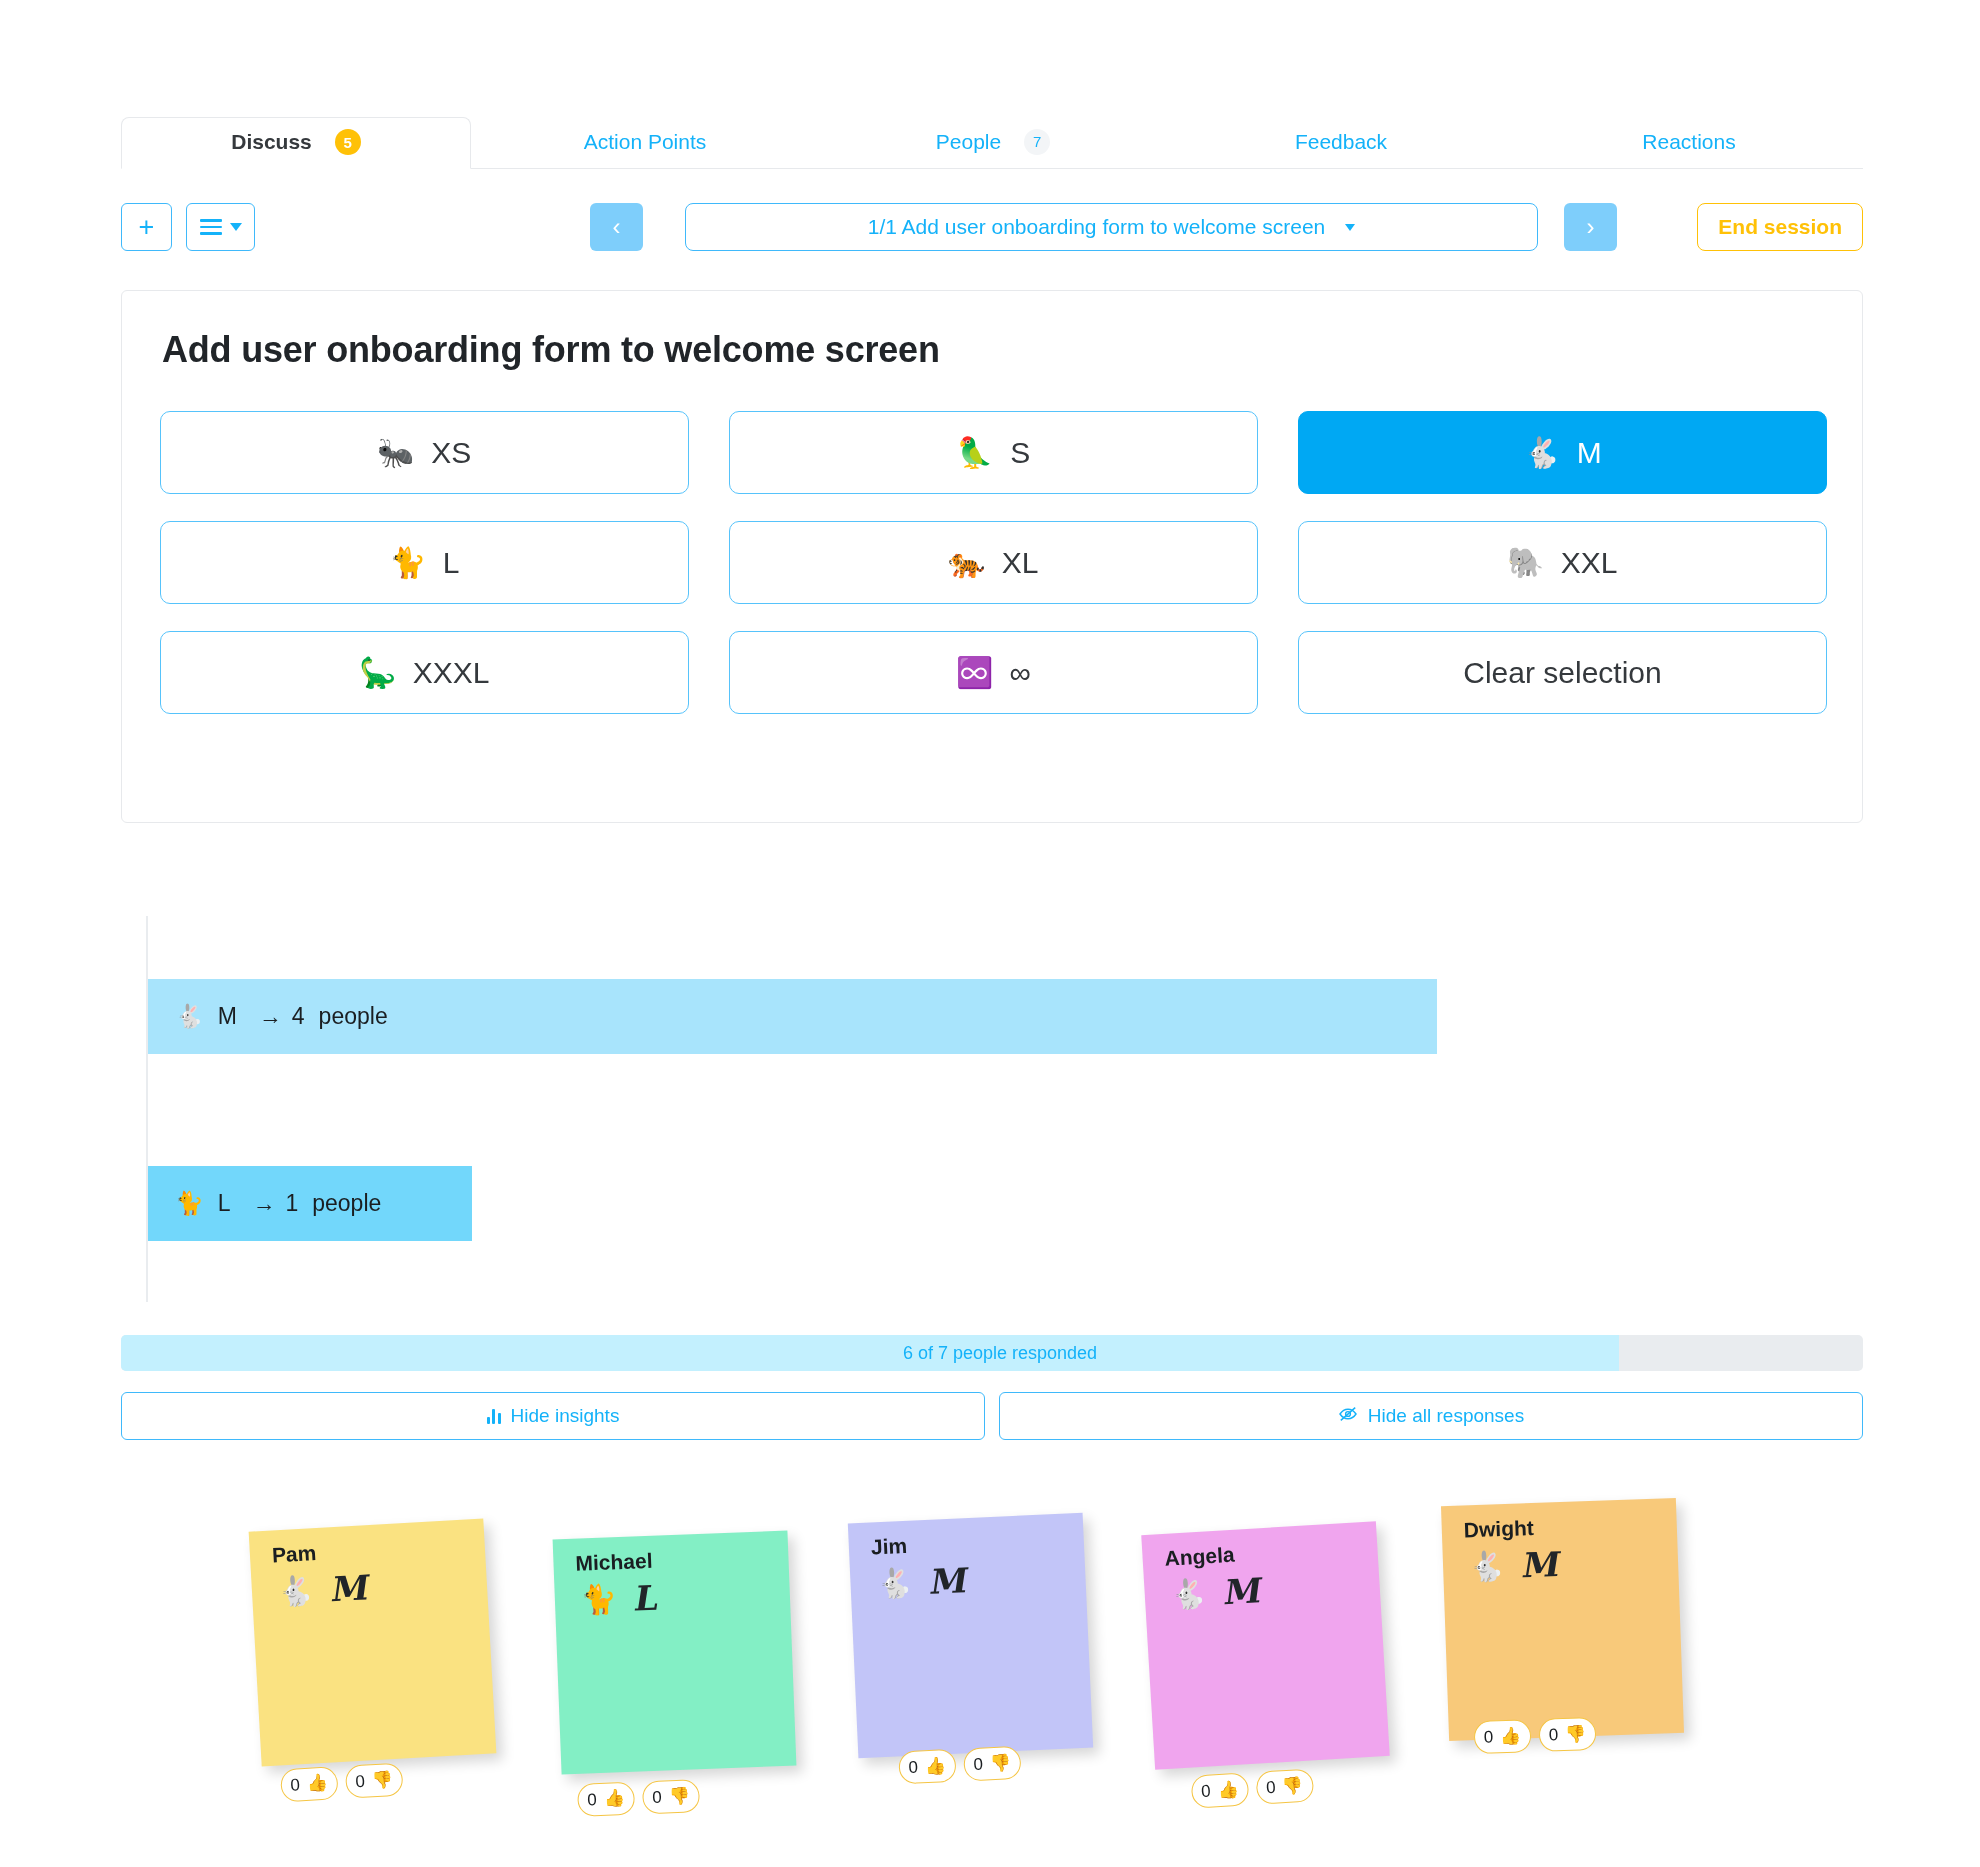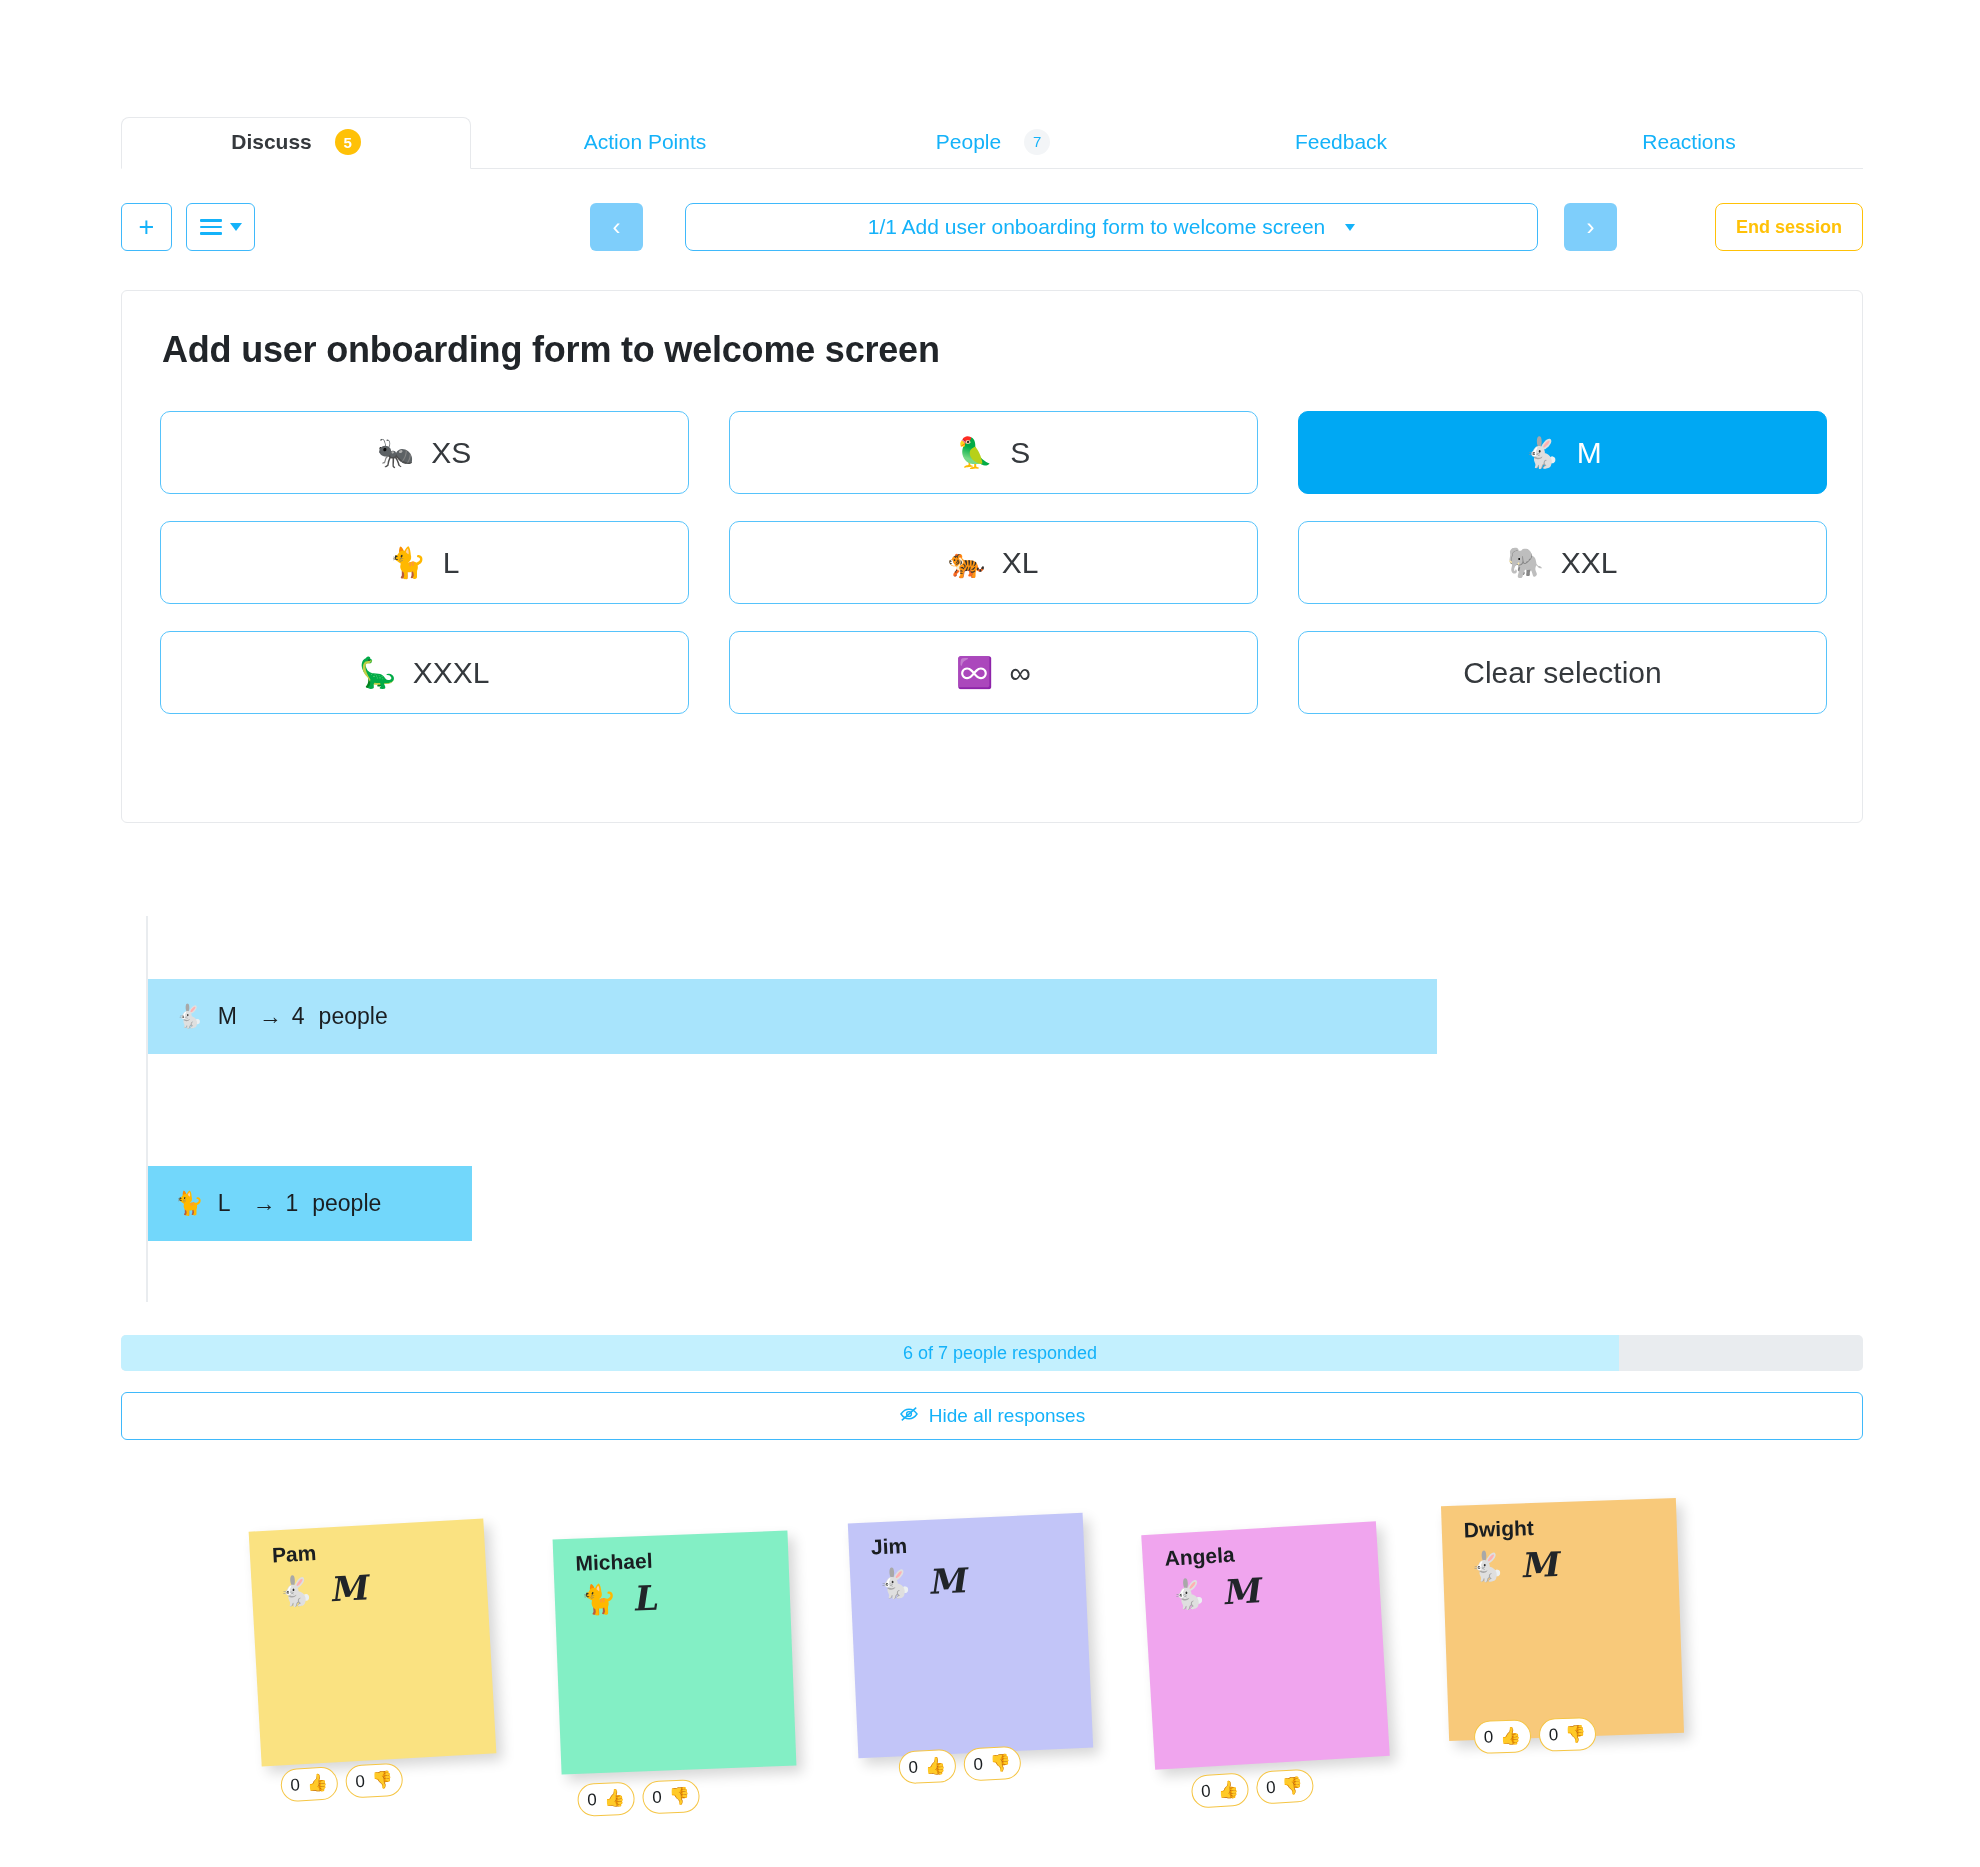--- a/index.html
+++ b/index.html
@@ -136,21 +136,21 @@
     border-right: 5px solid transparent;
     border-top: 7px solid #14b2f9;
   }
   #end-session {
     position: absolute; right: 0; top: 0;
     height: 48px; padding: 0 20px;
     border: 1.6px solid #ffc107;
     color: #ffc107;
     background: #ffffff;
     border-radius: 8px;
-    font-size: 18px; font-weight: bold;
+    font-size: 21px; font-weight: bold;
     display: flex; align-items: center; justify-content: center;
     cursor: pointer; box-sizing: border-box;
   }
 
   
   .vote-card {
     position: absolute;
     left: 121px; top: 290px;
     width: 1742px; height: 533px;
     background: #ffffff;
@@ -433,20 +433,28 @@
     </div>
 </div>
 
 <div class="progress-outer">
   <div class="progress-fill" id="progress-fill" style="width: 86%;"></div>
   <div class="progress-label">6 of 7 people responded</div>
 </div>
 
 <div class="hide-row">
   <div class="hide-btn">
+    <span class="ico-bars">
+        <i></i>
+        <i></i>
+        <i></i>
+      </span>
+    <span>Hide insights</span>
+  </div>
+  <div class="hide-btn">
     <span>
       <svg width="20" height="16" viewBox="0 0 24 20" fill="none" stroke="#14b2f9" stroke-width="1.8">
         <path d="M2 10s4-6 10-6 10 6 10 6-4 6-10 6S2 10 2 10z"></path>
         <circle cx="12" cy="10" r="3"></circle>
         <line x1="3" y1="18" x2="21" y2="2"></line>
       </svg>
     </span>
     <span>Hide all responses</span>
   </div>
 </div>

